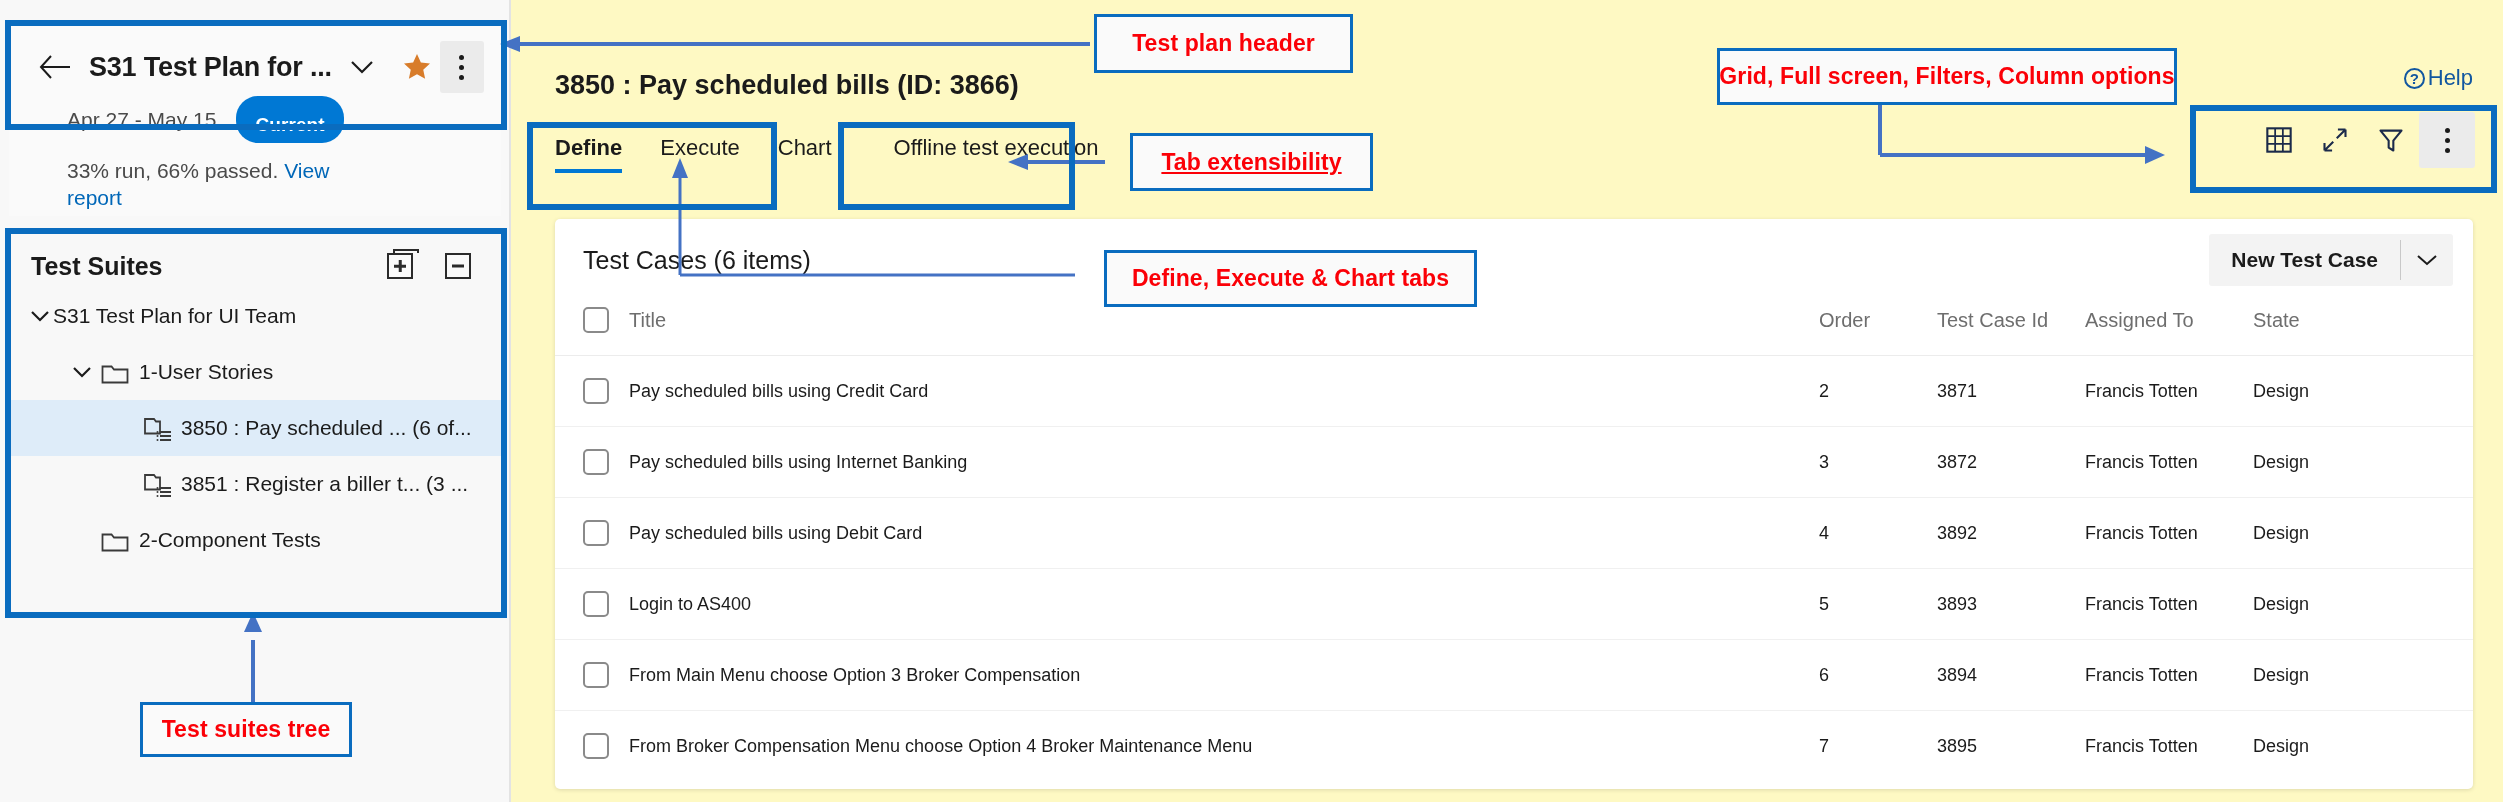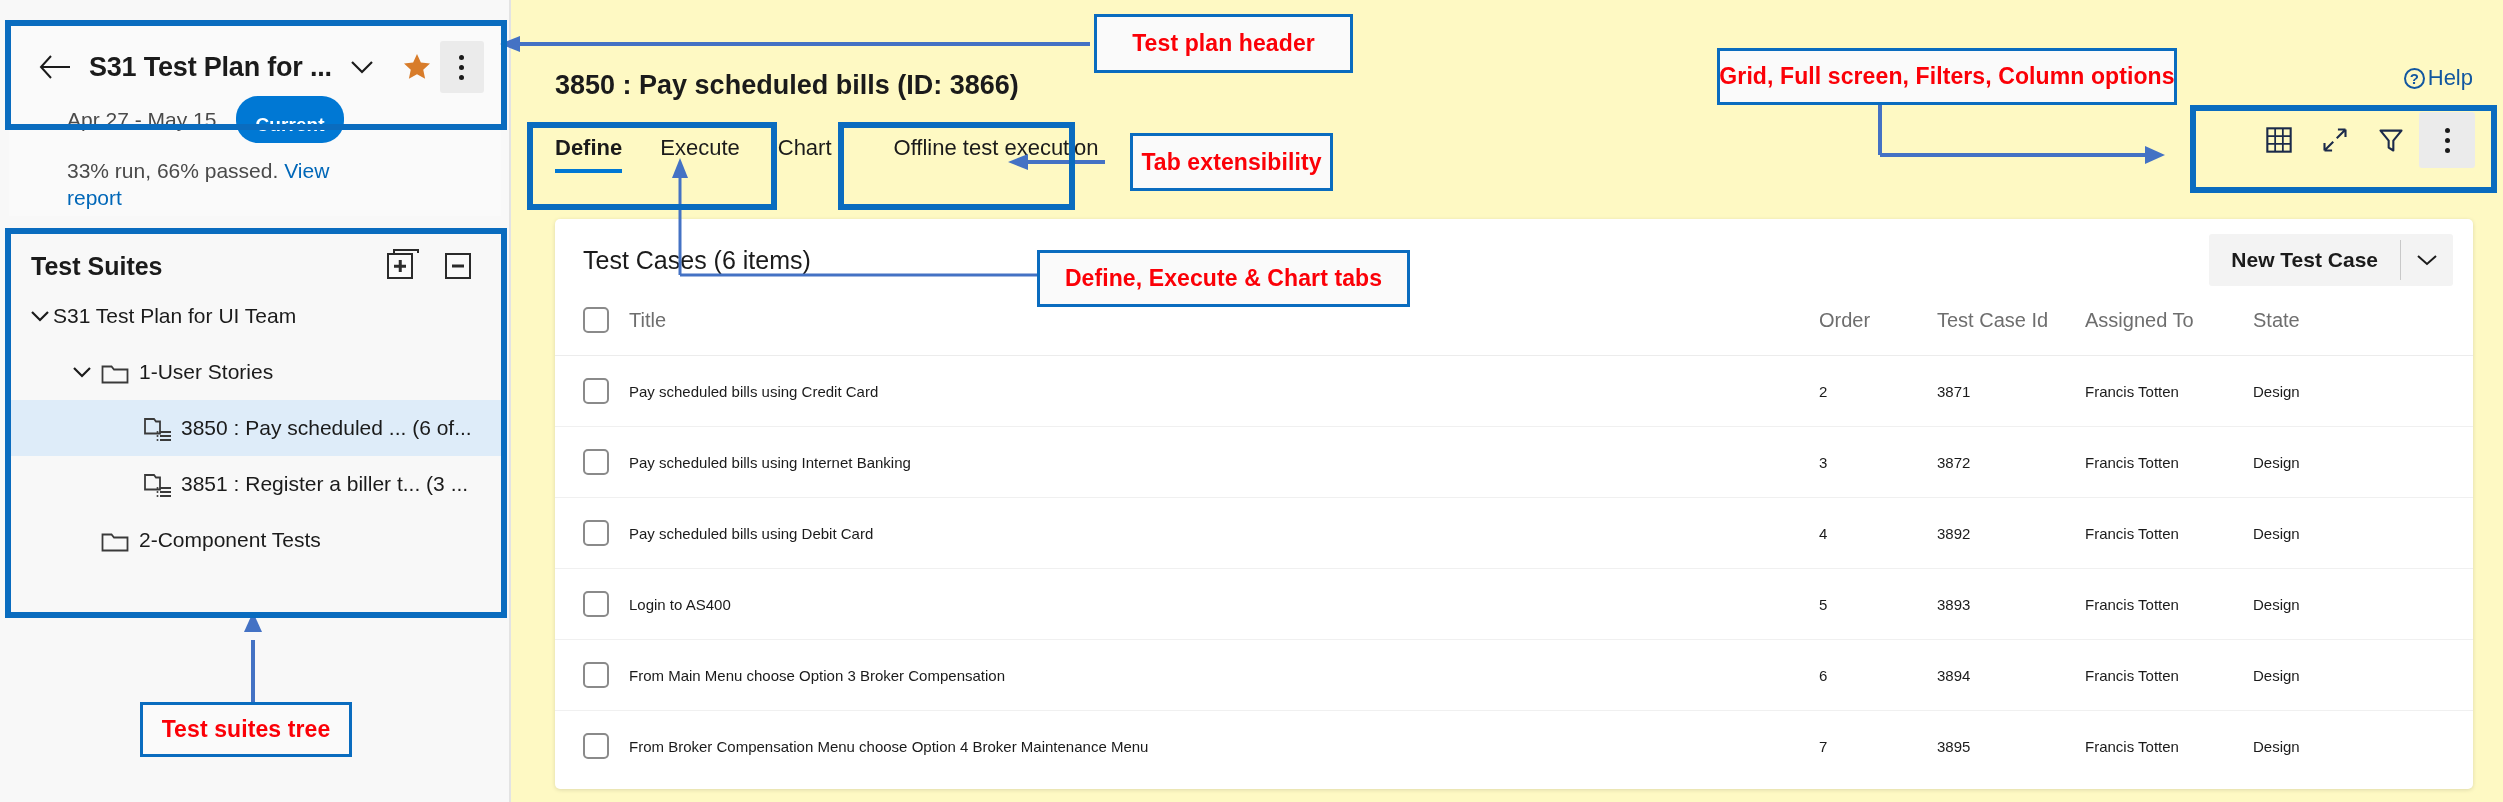--- a/index.html
+++ b/index.html
@@ -106,21 +106,21 @@
   #new-case-group { margin-left:auto; display:flex; align-items:stretch; background:#f3f3f3; border-radius: 3px; height: 52px; }
   #new-case-btn { display:flex; align-items:center; padding: 0 22px; font-size: 21px; font-weight: 700; color:#1b1b1b; cursor:pointer; }
   #new-case-split { width: 1px; background: #c8c8c8; margin: 6px 0; }
   #new-case-chev { width: 52px; display:flex; align-items:center; justify-content:center; cursor:pointer; }
 
   table { width: 100%; border-collapse: collapse; table-layout: fixed; }
   thead th {
     text-align: left; font-size: 20px; font-weight: 400; color: #6e6e6e;
     padding: 6px 0 22px 0; border-bottom: 1.5px solid #ececec;
   }
-  tbody td { font-size: 15px; color: #1b1b1b; padding: 22px 0; border-bottom: 1.5px solid #f0f0f0; }
+  tbody td { font-size: 18px; color: #1b1b1b; padding: 22px 0; border-bottom: 1.5px solid #f0f0f0; }
   tbody tr:last-child td { border-bottom: none; }
   .col-chk { width: 74px; padding-left: 28px !important; }
   .col-title { width: auto; }
   .col-order { width: 118px; }
   .col-tcid { width: 148px; }
   .col-assigned { width: 168px; }
   .col-state { width: 220px; }
   .chk {
     width: 26px; height: 26px; border: 2px solid #8a8a8a; border-radius: 5px;
     background: #fff; display: block; cursor: pointer;
@@ -402,17 +402,17 @@
   </svg>
 
   <div class="hl" style="left:5px; top:20px; width:502px; height:110px;"></div>
   <div class="hl" style="left:5px; top:228px; width:502px; height:390px;"></div>
   <div class="hl" style="left:527px; top:122px; width:250px; height:88px;"></div>
   <div class="hl" style="left:838px; top:122px; width:237px; height:88px;"></div>
   <div class="hl" style="left:2190px; top:105px; width:307px; height:88px;"></div>
 
   <div class="cbox" style="left:1094px; top:14px; width:259px; height:59px;">Test plan header</div>
   <div class="cbox" style="left:1717px; top:48px; width:460px; height:57px;">Grid, Full screen, Filters, Column options</div>
-  <div class="cbox" style="left:1130px; top:133px; width:203px; height:58px;">Tab extensibility</div>
-  <div class="cbox" style="left:1037px; top:250px; width:373px; height:57px;">Define, Execute &amp; Chart tabs</div>
+  <div class="cbox" style="left:1130px; top:133px; width:243px; height:58px;text-decoration:underline;">Tab extensibility</div>
+  <div class="cbox" style="left:1104px; top:250px; width:373px; height:57px;">Define, Execute &amp; Chart tabs</div>
   <div class="cbox" style="left:140px; top:702px; width:212px; height:55px;">Test suites tree</div>
 
 </div>
 
 </body></html>

